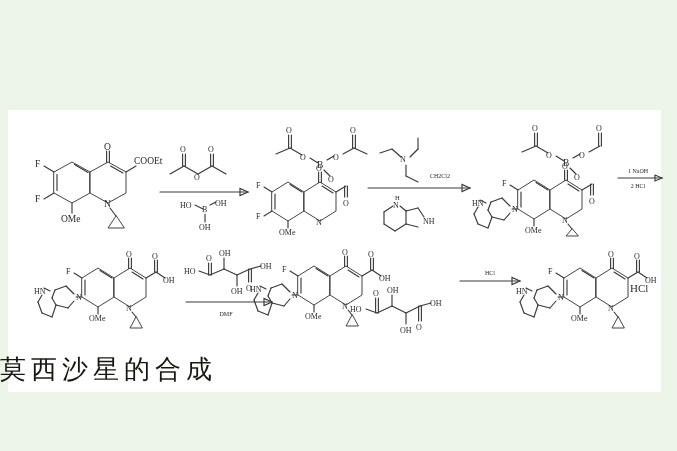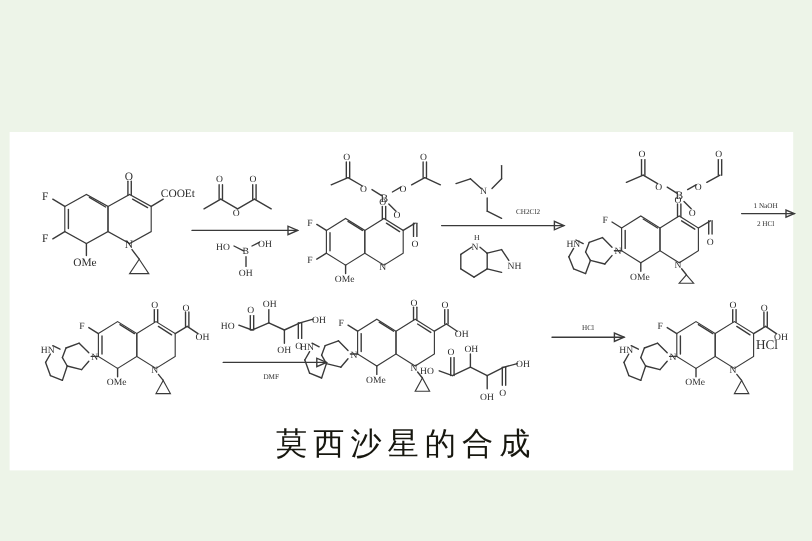--- a/index.html
+++ b/index.html
@@ -53,21 +53,21 @@
     font-family: "Liberation Serif", serif;
     font-size: 6px;
     fill: #3a3a3a;
     text-anchor: middle;
   }
   #caption {
     position: absolute;
     left: 0;
     top: 352px;
     width: 677px;
-    text-align: center;
+    text-align: left;
     font-family: "DejaVu Serif", serif;
     font-size: 26px;
     letter-spacing: 5px;
     color: #17170f;
   }
   .hcl-label {
     font-family: "Liberation Serif", serif;
     font-size: 11px;
     color: #2b2b2b;
   }

